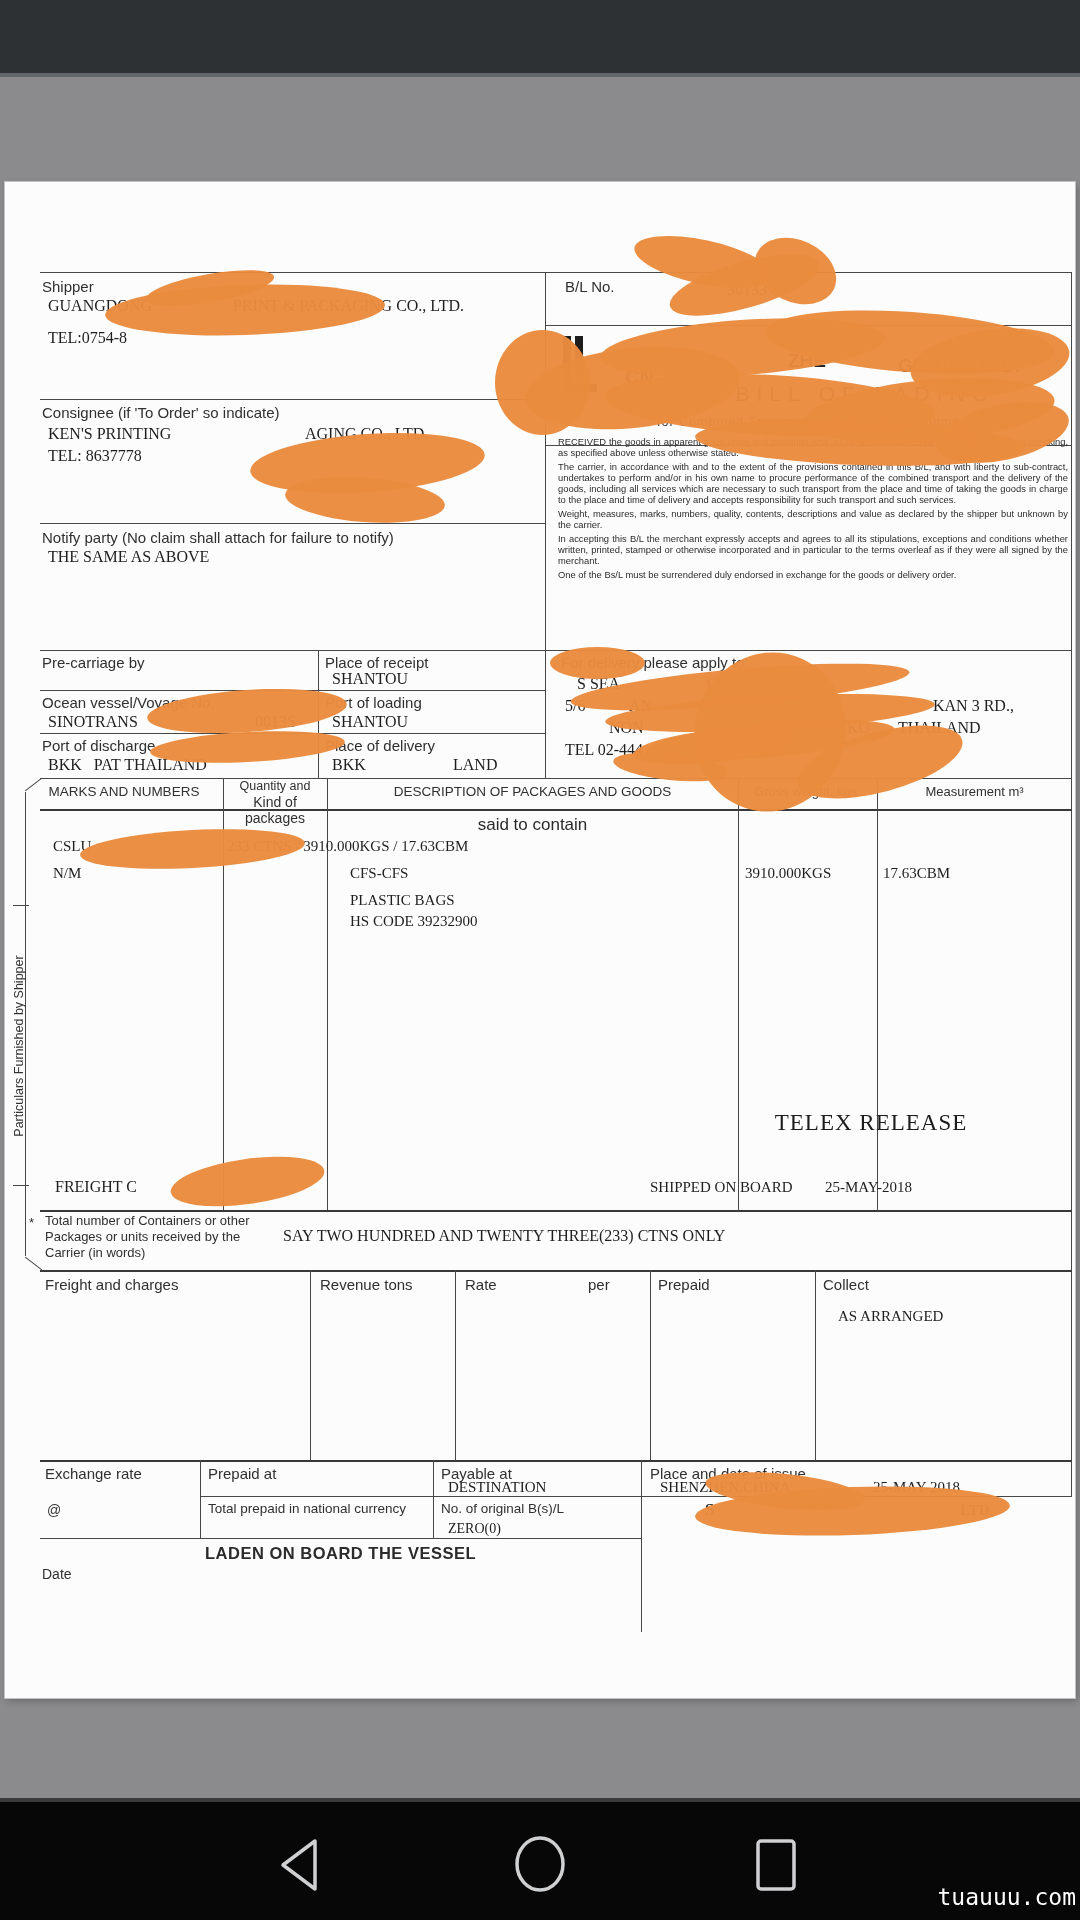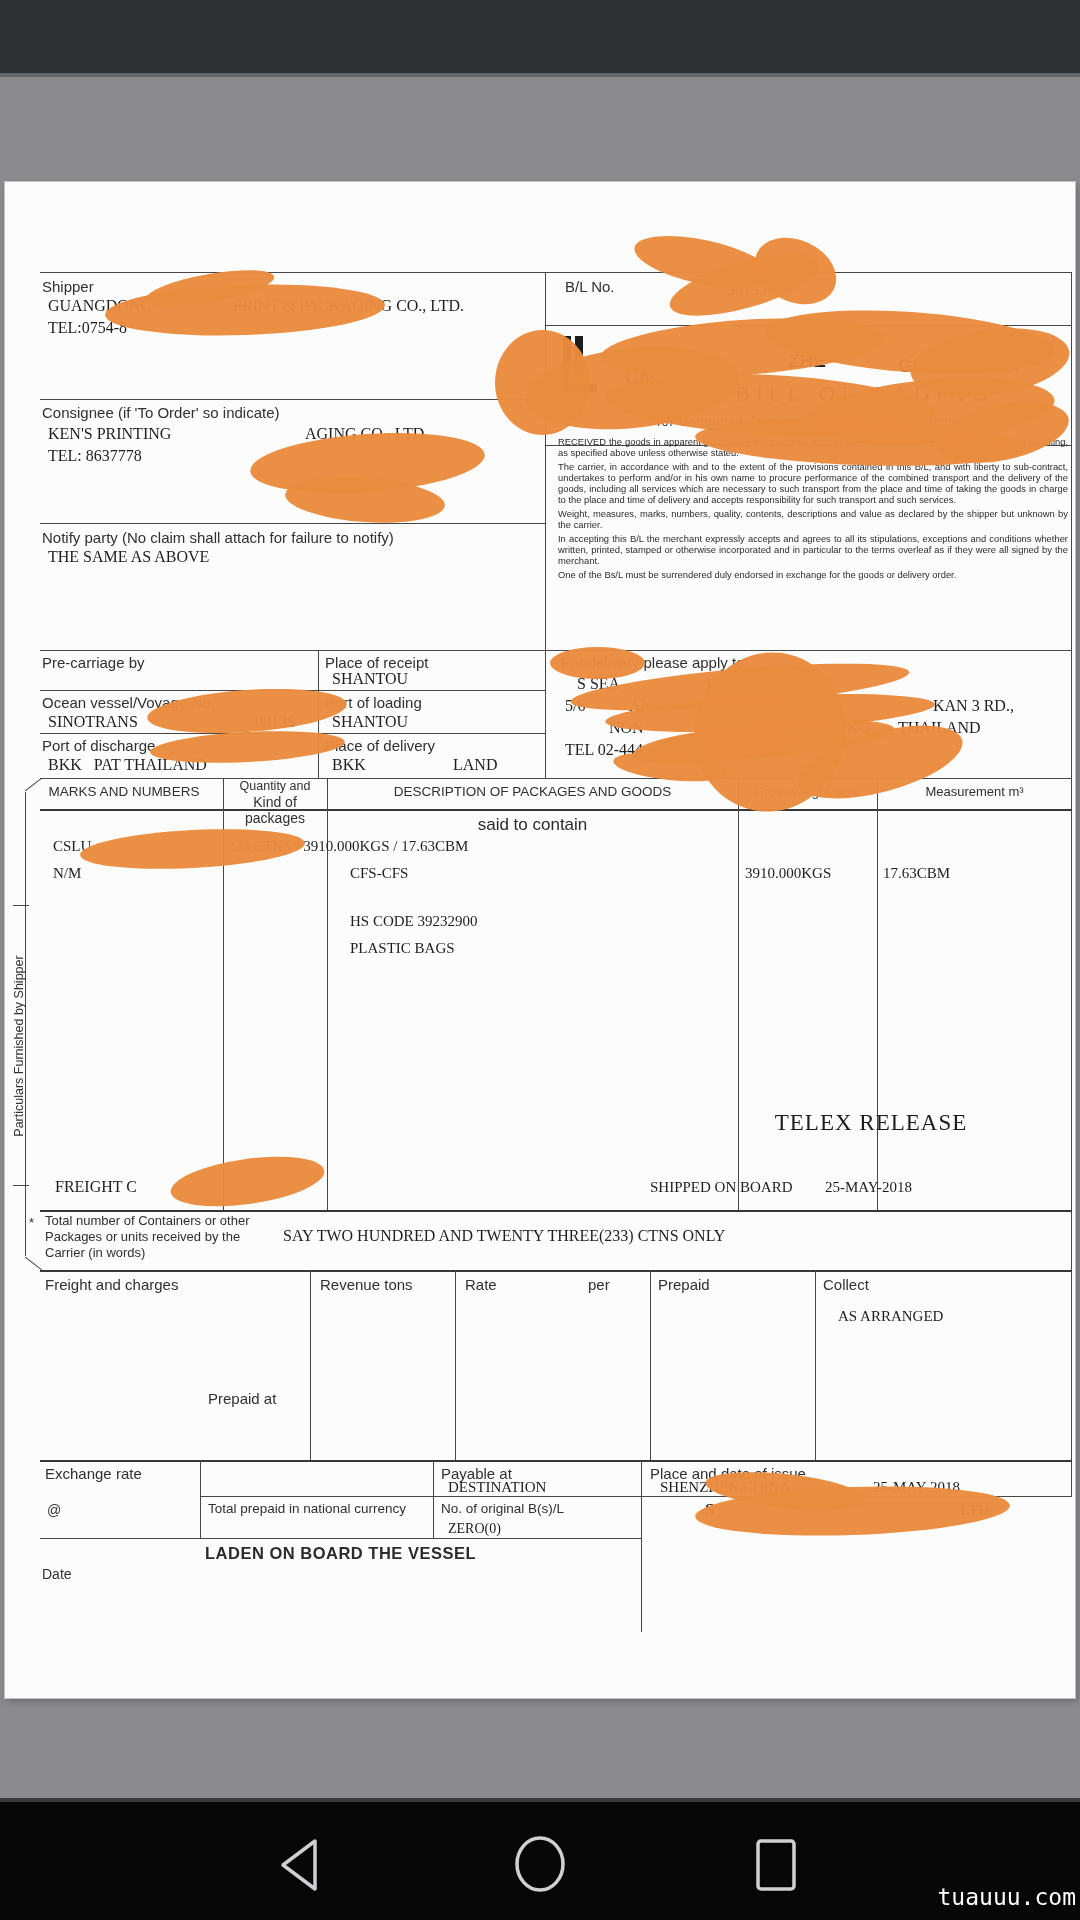--- a/index.html
+++ b/index.html
@@ -74,21 +74,21 @@
   <div class="abs hl2" style="left:35px;top:1278px;width:1032px;"></div>
   <div class="abs vl" style="left:195px;top:1278px;height:78px;"></div>
   <div class="abs vl" style="left:428px;top:1278px;height:78px;"></div>
   <div class="abs vl" style="left:636px;top:1278px;height:172px;"></div>
   <div class="abs hl" style="left:195px;top:1314px;width:872px;"></div>
   <div class="abs hl" style="left:35px;top:1356px;width:601px;"></div>
 
   <div class="abs lbl z2" style="left:37px;top:96px;">Shipper</div>
   <div class="abs val z2" style="left:43px;top:115px;">GUANGDONG</div>
   <div class="abs val z2" style="left:228px;top:115px;">PRINT &amp; PACKAGING CO., LTD.</div>
-  <div class="abs val z2" style="left:43px;top:137px;text-align:center;">TEL:0754-8</div>
+  <div class="abs val z2" style="left:43px;top:147px;text-align:center;">TEL:0754-8</div>
 
   <div class="abs lbl z2" style="left:37px;top:222px;">Consignee (if 'To Order' so indicate)</div>
   <div class="abs val z2" style="left:43px;top:243px;">KEN'S PRINTING</div>
   <div class="abs val z2" style="left:300px;top:243px;">AGING CO., LTD.</div>
   <div class="abs val z2" style="left:43px;top:265px;">TEL: 8637778</div>
 
   <div class="abs lbl z2" style="left:37px;top:347px;">Notify party (No claim shall attach for failure to notify)</div>
   <div class="abs val z2" style="left:43px;top:366px;">THE SAME AS ABOVE</div>
 
   <div class="abs lbl z2" style="left:37px;top:472px;">Pre-carriage by</div>
@@ -150,21 +150,21 @@
   <div class="abs lbl-sm ctr z2" style="left:873px;top:602px;width:193px;">Measurement m³</div>
 
   <div class="abs ctr z2" style="left:323px;top:633px;width:409px;font-size:17px;color:#2a2a2a;">said to contain</div>
 
   <div class="abs val-sm z2" style="left:48px;top:656px;">CSLU</div>
   <div class="abs val-sm z2" style="left:222px;top:656px;">233 CTNS / 3910.000KGS / 17.63CBM</div>
   <div class="abs val-sm z2" style="left:48px;top:683px;">N/M</div>
   <div class="abs val-sm z2" style="left:345px;top:683px;">CFS-CFS</div>
   <div class="abs val-sm z2" style="left:740px;top:683px;">3910.000KGS</div>
   <div class="abs val-sm z2" style="left:878px;top:683px;">17.63CBM</div>
-  <div class="abs val-sm z2" style="left:345px;top:710px;margin-top:48px;">PLASTIC BAGS</div>
+  <div class="abs val-sm z2" style="left:345px;top:710px;">PLASTIC BAGS</div>
   <div class="abs val-sm z2" style="left:345px;top:731px;">HS CODE 39232900</div>
 
   <div class="abs z2" style="left:730px;top:928px;width:272px;text-align:center;font-family:'Liberation Serif',serif;font-size:23px;letter-spacing:1px;color:#1c1c1c;white-space:nowrap;">TELEX RELEASE</div>
   <div class="abs val z2" style="left:50px;top:996px;">FREIGHT C</div>
   <div class="abs val-sm z2" style="left:645px;top:997px;">SHIPPED ON BOARD</div>
   <div class="abs val-sm z2" style="left:820px;top:997px;">25-MAY-2018</div>
 
   <div class="abs sideways z2" style="left:-111px;top:857px;width:250px;">Particulars Furnished by Shipper</div>
 
   <div class="abs lbl-sm z2" style="left:24px;top:1033px;">*</div>
@@ -175,21 +175,21 @@
 
   <div class="abs lbl z2" style="left:40px;top:1094px;">Freight and charges</div>
   <div class="abs lbl z2" style="left:315px;top:1094px;">Revenue tons</div>
   <div class="abs lbl z2" style="left:460px;top:1094px;">Rate</div>
   <div class="abs lbl z2" style="left:583px;top:1094px;">per</div>
   <div class="abs lbl z2" style="left:653px;top:1094px;">Prepaid</div>
   <div class="abs lbl z2" style="left:818px;top:1094px;">Collect</div>
   <div class="abs val-sm z2" style="left:833px;top:1126px;">AS ARRANGED</div>
 
   <div class="abs lbl z2" style="left:40px;top:1283px;">Exchange rate</div>
-  <div class="abs lbl z2" style="left:203px;top:1208px;">Prepaid at</div>
+  <div class="abs lbl z2" style="left:203px;top:1283px;">Prepaid at</div>
   <div class="abs lbl z2" style="left:436px;top:1283px;">Payable at</div>
   <div class="abs lbl z2" style="left:645px;top:1283px;">Place and date of issue</div>
   <div class="abs val-sm z2" style="left:443px;top:1297px;">DESTINATION</div>
   <div class="abs val-sm z2" style="left:655px;top:1297px;">SHENZHEN,CHINA</div>
   <div class="abs val-sm z2" style="left:868px;top:1297px;">25-MAY-2018</div>
 
   <div class="abs z2" style="left:42px;top:1320px;font-size:14px;color:#333;">@</div>
   <div class="abs lbl-sm z2" style="left:203px;top:1319px;font-size:13.5px;">Total prepaid in national currency</div>
   <div class="abs lbl-sm z2" style="left:436px;top:1319px;font-size:13.5px;">No. of original B(s)/L</div>
   <div class="abs val-sm z2" style="left:443px;top:1339px;font-size:14px;">ZERO(0)</div>

